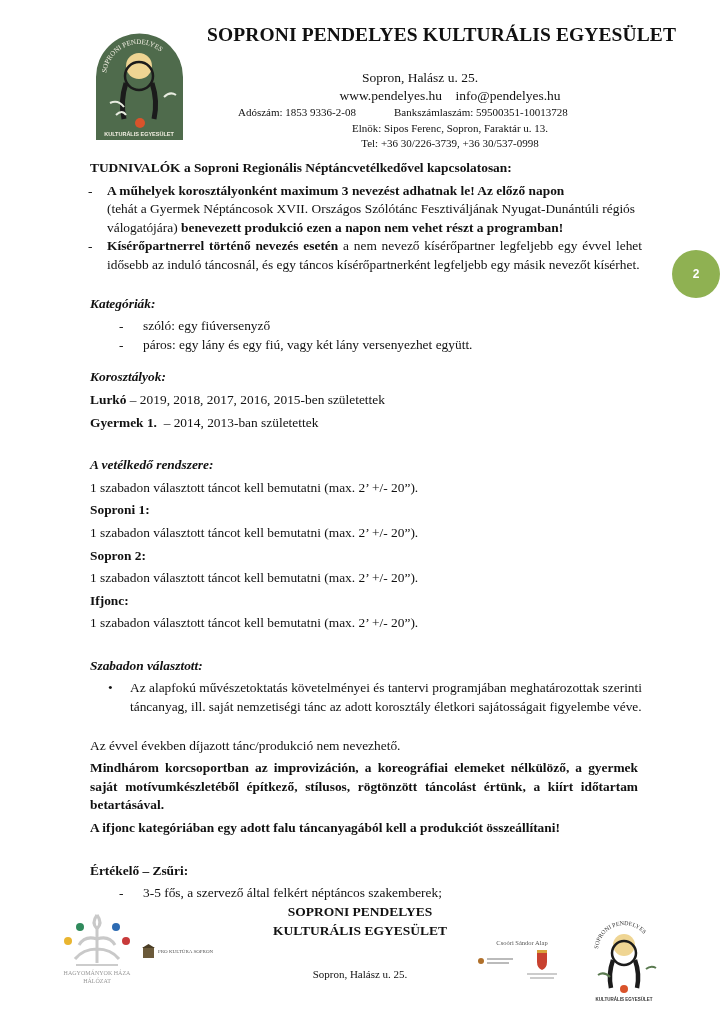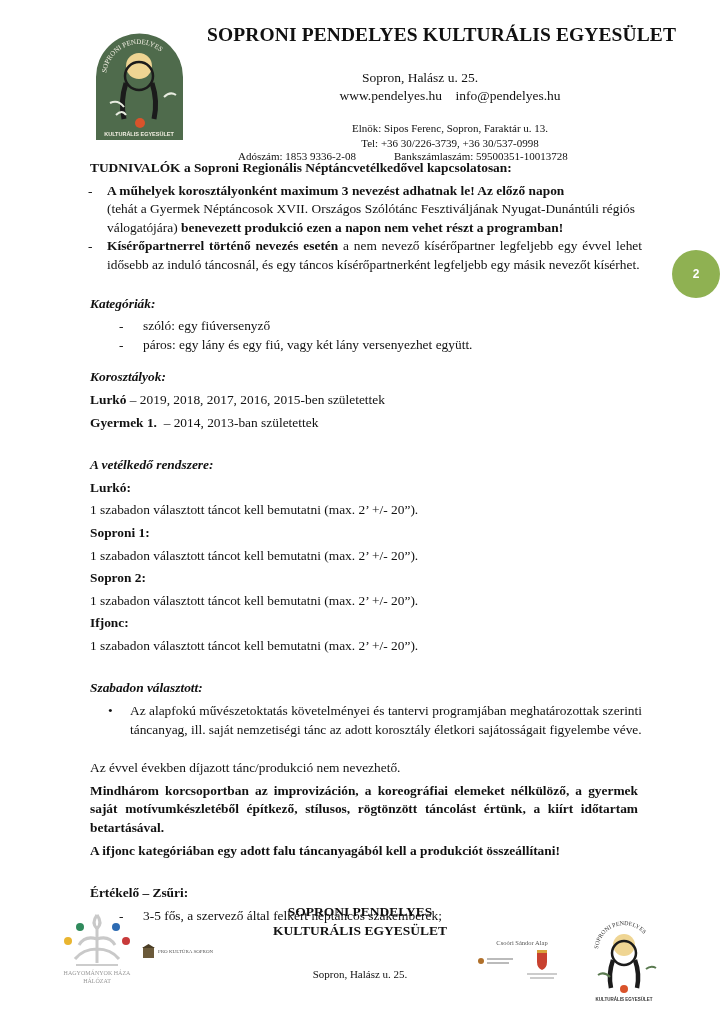--- a/index.html
+++ b/index.html
@@ -6,21 +6,21 @@
   body { width: 724px; height: 1024px; position: relative; overflow: hidden;
          font-family: "Liberation Serif", serif; color: #111; }
   .abs { position: absolute; }
   
   .logo { left: 92px; top: 33px; width: 95px; height: 107px; }
   .h-title { left: 200px; top: 24px; width: 476px; text-align: right;
              font-weight: bold; font-size: 19.5px; letter-spacing: 0.1px; white-space: nowrap; }
   .h-line { text-align: center; white-space: nowrap; }
   .h-addr { left: 300px; top: 70px; width: 240px; font-size: 13.5px; }
   .h-web  { left: 300px; top: 88px; width: 300px; font-size: 13.5px; }
-  .h-ids  { left: 238px; top: 106px; width: 440px; font-size: 11px; text-align: left; margin-top: 44px; }
+  .h-ids  { left: 238px; top: 106px; width: 440px; font-size: 11px; text-align: left; }
   .h-ids span.gap { display: inline-block; width: 38px; }
   .h-boss { left: 300px; top: 122px; width: 300px; font-size: 11px; }
   .h-tel  { left: 300px; top: 137px; width: 300px; font-size: 11px; }
 
   .page-badge { left: 672px; top: 250px; width: 48px; height: 48px; border-radius: 50%;
                 background: #8fb152; color: #fff; font-family: "Liberation Sans", sans-serif;
                 font-weight: bold; font-size: 12px; display: flex; align-items: center; justify-content: center; }
 
   .body { left: 86px; top: 155px; width: 556px; font-size: 13.4px; line-height: 18.6px; }
   .body p { margin: 4px; }
@@ -95,21 +95,20 @@
   <div class="sub-item"><span class="dash">-</span><span>szóló: egy fiúversenyző</span></div>
   <div class="sub-item"><span class="dash">-</span><span>páros: egy lány és egy fiú, vagy két lány versenyezhet együtt.</span></div>
 
   <div class="sp-md"></div>
   <p class="bi">Korosztályok:</p>
   <p><span class="b">Lurkó</span><span> – 2019, 2018, 2017, 2016, 2015-ben születettek</span></p>
   <p><span class="b">Gyermek 1.</span><span style="white-space:pre">  – 2014, 2013-ban születettek</span></p>
 
   <div class="sp-lg"></div>
   <p class="bi">A vetélkedő rendszere:</p>
-  <p class="b">Lurkó:</p>
   <p>1 szabadon választott táncot kell bemutatni (max. 2’ +/- 20”).</p>
   <p class="b">Soproni 1:</p>
   <p>1 szabadon választott táncot kell bemutatni (max. 2’ +/- 20”).</p>
   <p class="b">Sopron 2:</p>
   <p>1 szabadon választott táncot kell bemutatni (max. 2’ +/- 20”).</p>
   <p class="b">Ifjonc:</p>
   <p>1 szabadon választott táncot kell bemutatni (max. 2’ +/- 20”).</p>
 
   <div class="sp-lg"></div>
   <p class="bi">Szabadon választott:</p>

